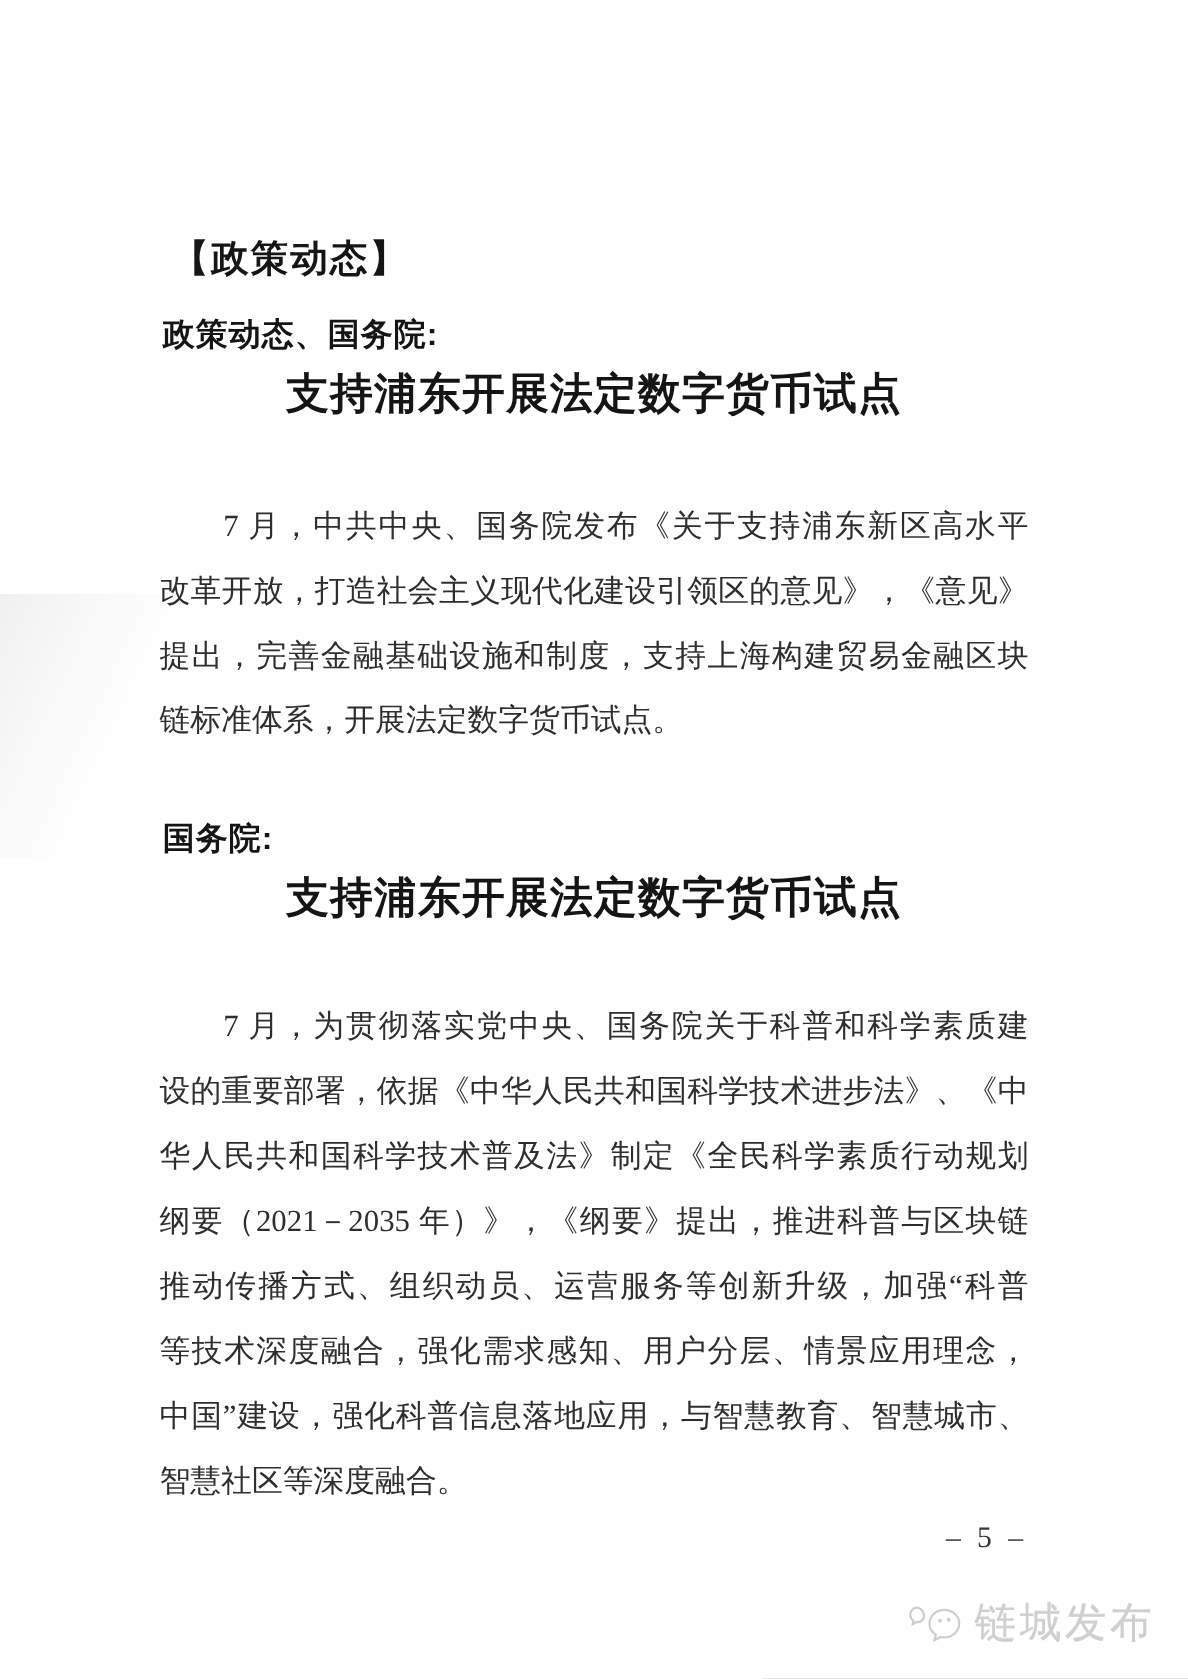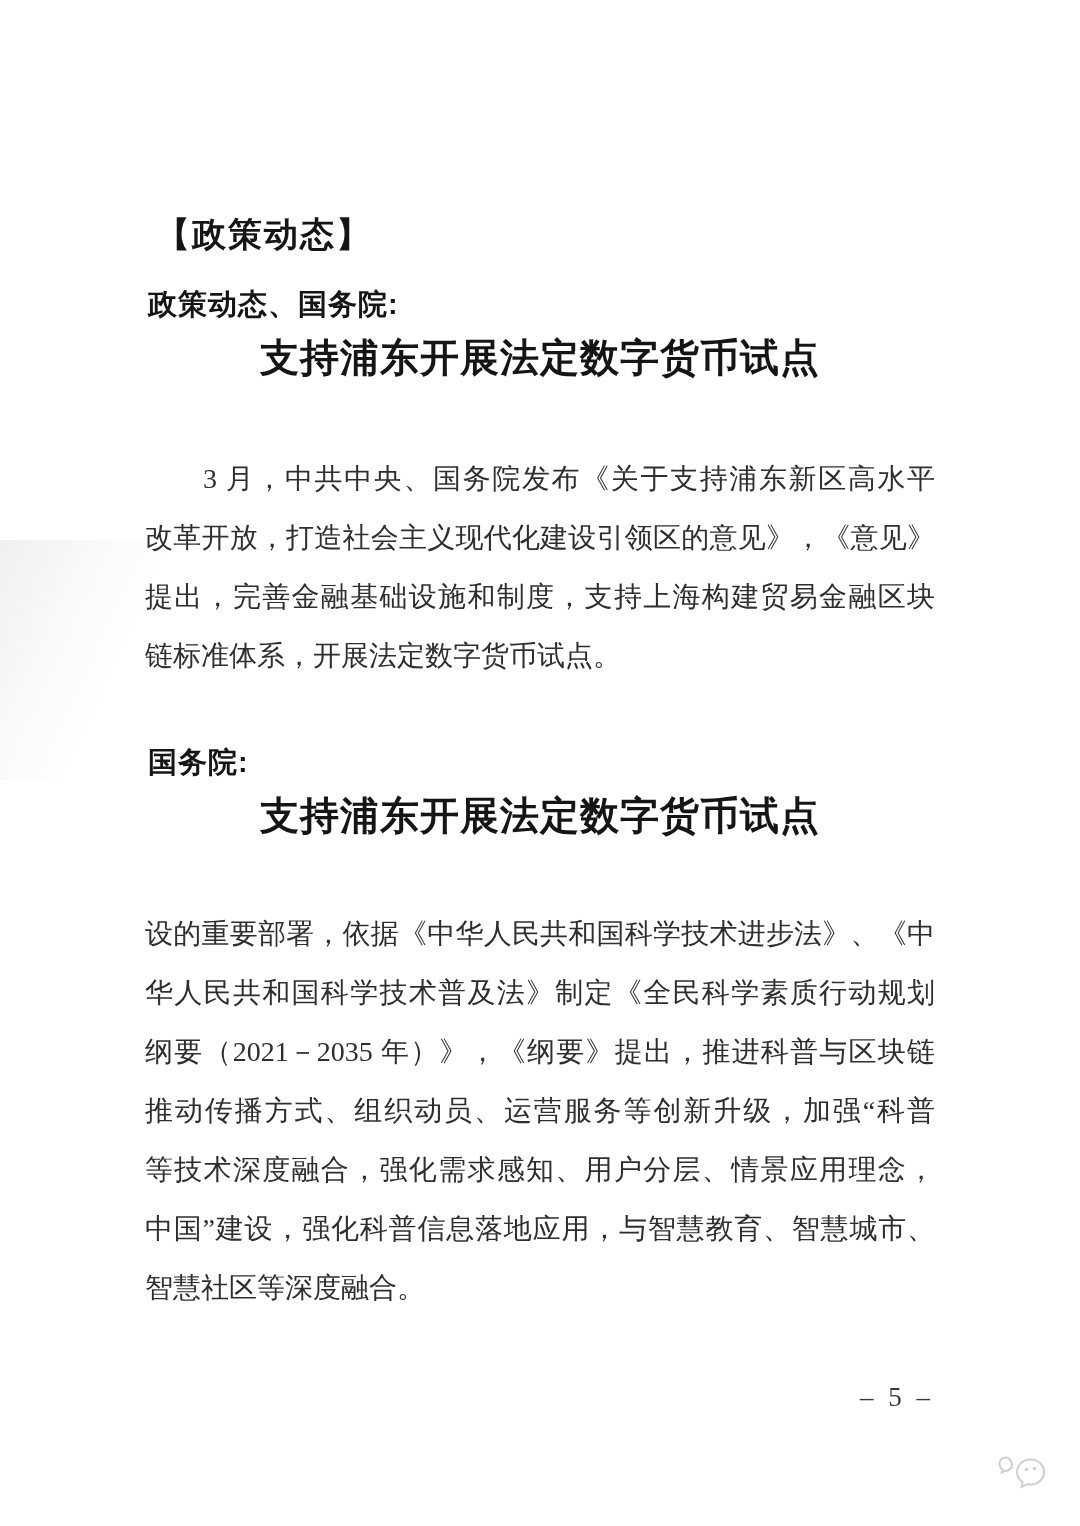--- a/index.html
+++ b/index.html
@@ -109,46 +109,48 @@
 
   <div class="scan-artifact"></div>
 
   <div class="category-header">【政策动态】</div>
 
   <div class="org-label org-1">政策动态、国务院:</div>
 
   <div class="article-title title-1">支持浦东开展法定数字货币试点</div>
 
   <div class="paragraph para-1">
-    <div class="pline indent">3 月，中共中央、国务院发布《关于支持浦东新区高水平</div>
+    <div class="pline indent">7 月，中共中央、国务院发布《关于支持浦东新区高水平</div>
     <div class="pline">改革开放，打造社会主义现代化建设引领区的意见》，《意见》</div>
     <div class="pline">提出，完善金融基础设施和制度，支持上海构建贸易金融区块</div>
     <div class="pline end">链标准体系，开展法定数字货币试点。</div>
   </div>
 
   <div class="org-label org-2">国务院:</div>
 
   <div class="article-title title-2">支持浦东开展法定数字货币试点</div>
 
   <div class="paragraph para-2">
+    <div class="pline indent">7 月，为贯彻落实党中央、国务院关于科普和科学素质建</div>
     <div class="pline">设的重要部署，依据《中华人民共和国科学技术进步法》、《中</div>
     <div class="pline">华人民共和国科学技术普及法》制定《全民科学素质行动规划</div>
     <div class="pline">纲要（2021－2035 年）》，《纲要》提出，推进科普与区块链</div>
     <div class="pline">推动传播方式、组织动员、运营服务等创新升级，加强“科普</div>
     <div class="pline">等技术深度融合，强化需求感知、用户分层、情景应用理念，</div>
     <div class="pline">中国”建设，强化科普信息落地应用，与智慧教育、智慧城市、</div>
     <div class="pline end">智慧社区等深度融合。</div>
   </div>
 
   <div class="page-number">– 5 –</div>
 
   <div class="watermark">
     <svg class="watermark-icon" width="52" height="44" viewBox="0 0 52 44" fill="none" xmlns="http://www.w3.org/2000/svg">
 
       <path d="M14 15 C14 10.5 10.8 7.5 7.5 7.5 C4.2 7.5 1.5 10.3 1.5 14 C1.5 16.3 2.7 18.2 4.4 19.4 L3.8 22.5 L7.2 20.6 C9.8 21 14 19.5 14 15 Z" stroke="#cfcfcf" stroke-width="2" fill="none"></path>
 
       <path d="M46 22 C46 14.8 39.8 9.5 32.5 9.5 C25.2 9.5 19 14.8 19 22 C19 26.2 21.2 29.8 24.6 32 L23.6 37 L29 34.2 C30.1 34.4 31.3 34.5 32.5 34.5 C39.8 34.5 46 29.2 46 22 Z" stroke="#cfcfcf" stroke-width="2" fill="none"></path>
       <circle cx="28.5" cy="19.5" r="1.8" fill="#cfcfcf"></circle>
       <circle cx="36.5" cy="18.5" r="1.8" fill="#cfcfcf"></circle>
     </svg>
+    <span class="watermark-text">链城发布</span>
   </div>
 
 </div>
 
 </body></html>

